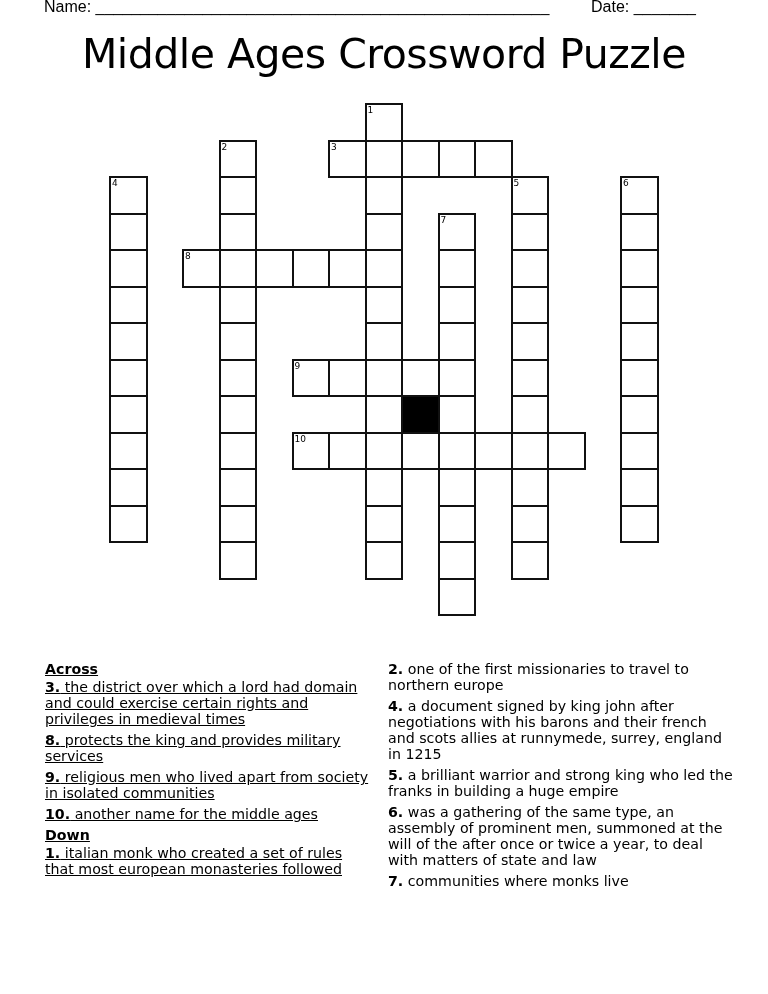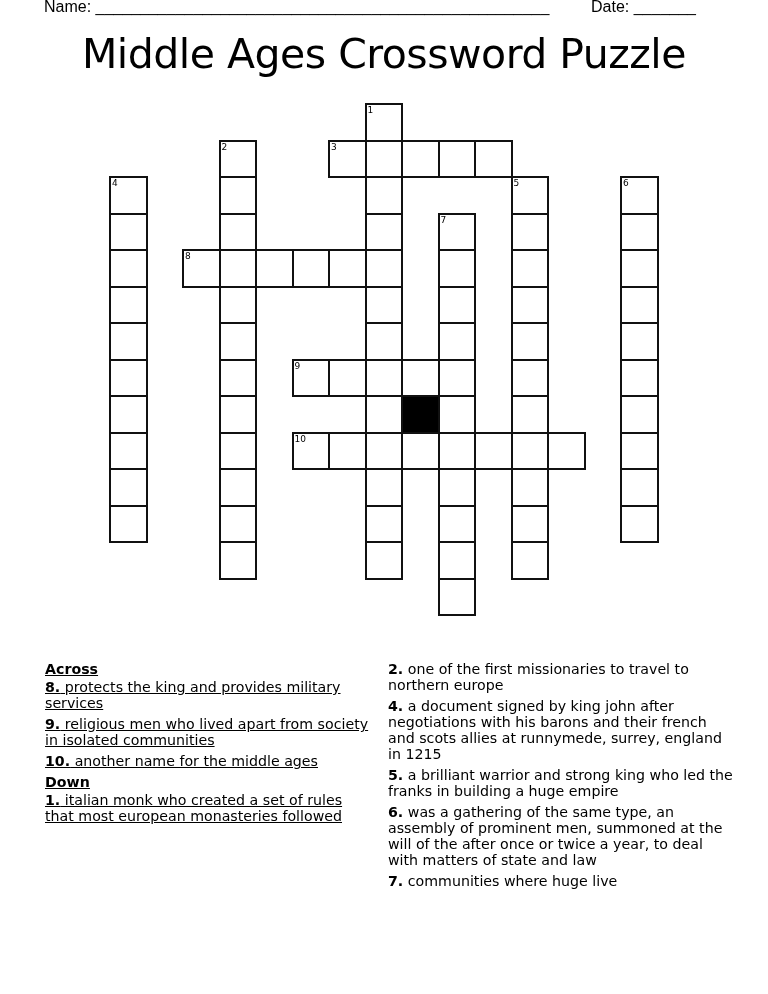--- a/index.html
+++ b/index.html
@@ -133,26 +133,27 @@
     </div>
     <div class="cell" style="left: 328px; top: 431.5px; width: 38.5px; height: 38.5px;"></div>
     <div class="cell" style="left: 401px; top: 431.5px; width: 38.5px; height: 38.5px;"></div>
     <div class="cell" style="left: 474px; top: 431.5px; width: 38.5px; height: 38.5px;"></div>
     <div class="cell" style="left: 547px; top: 431.5px; width: 38.5px; height: 38.5px;"></div>
     <div class="cell black" style="left: 401px; top: 395px; width: 38.5px; height: 38.5px;"></div>
   </div>
 
 <div class="clues clues-left">
   <div class="sec">Across</div>
+  <div class="clue"><b>3.</b><span> the district over which a lord had domain and could exercise certain rights and privileges in medieval times</span></div>
   <div class="clue"><b>8.</b><span> protects the king and provides military services</span></div>
   <div class="clue"><b>9.</b><span> religious men who lived apart from society in isolated communities</span></div>
   <div class="clue"><b>10.</b><span> another name for the middle ages</span></div>
   <div class="sec">Down</div>
   <div class="clue"><b>1.</b><span> italian monk who created a set of rules that most european monasteries followed</span></div>
 </div>
 
 <div class="clues clues-right">
   <div class="clue"><b>2.</b><span> one of the first missionaries to travel to northern europe</span></div>
   <div class="clue"><b>4.</b><span> a document signed by king john after negotiations with his barons and their french and scots allies at runnymede, surrey, england in 1215</span></div>
   <div class="clue"><b>5.</b><span> a brilliant warrior and strong king who led the franks in building a huge empire</span></div>
   <div class="clue"><b>6.</b><span> was a gathering of the same type, an assembly of prominent men, summoned at the will of the after once or twice a year, to deal with matters of state and law</span></div>
-  <div class="clue"><b>7.</b><span> communities where huge live</span></div>
+  <div class="clue"><b>7.</b><span> communities where monks live</span></div>
 </div>
 
 </body></html>

